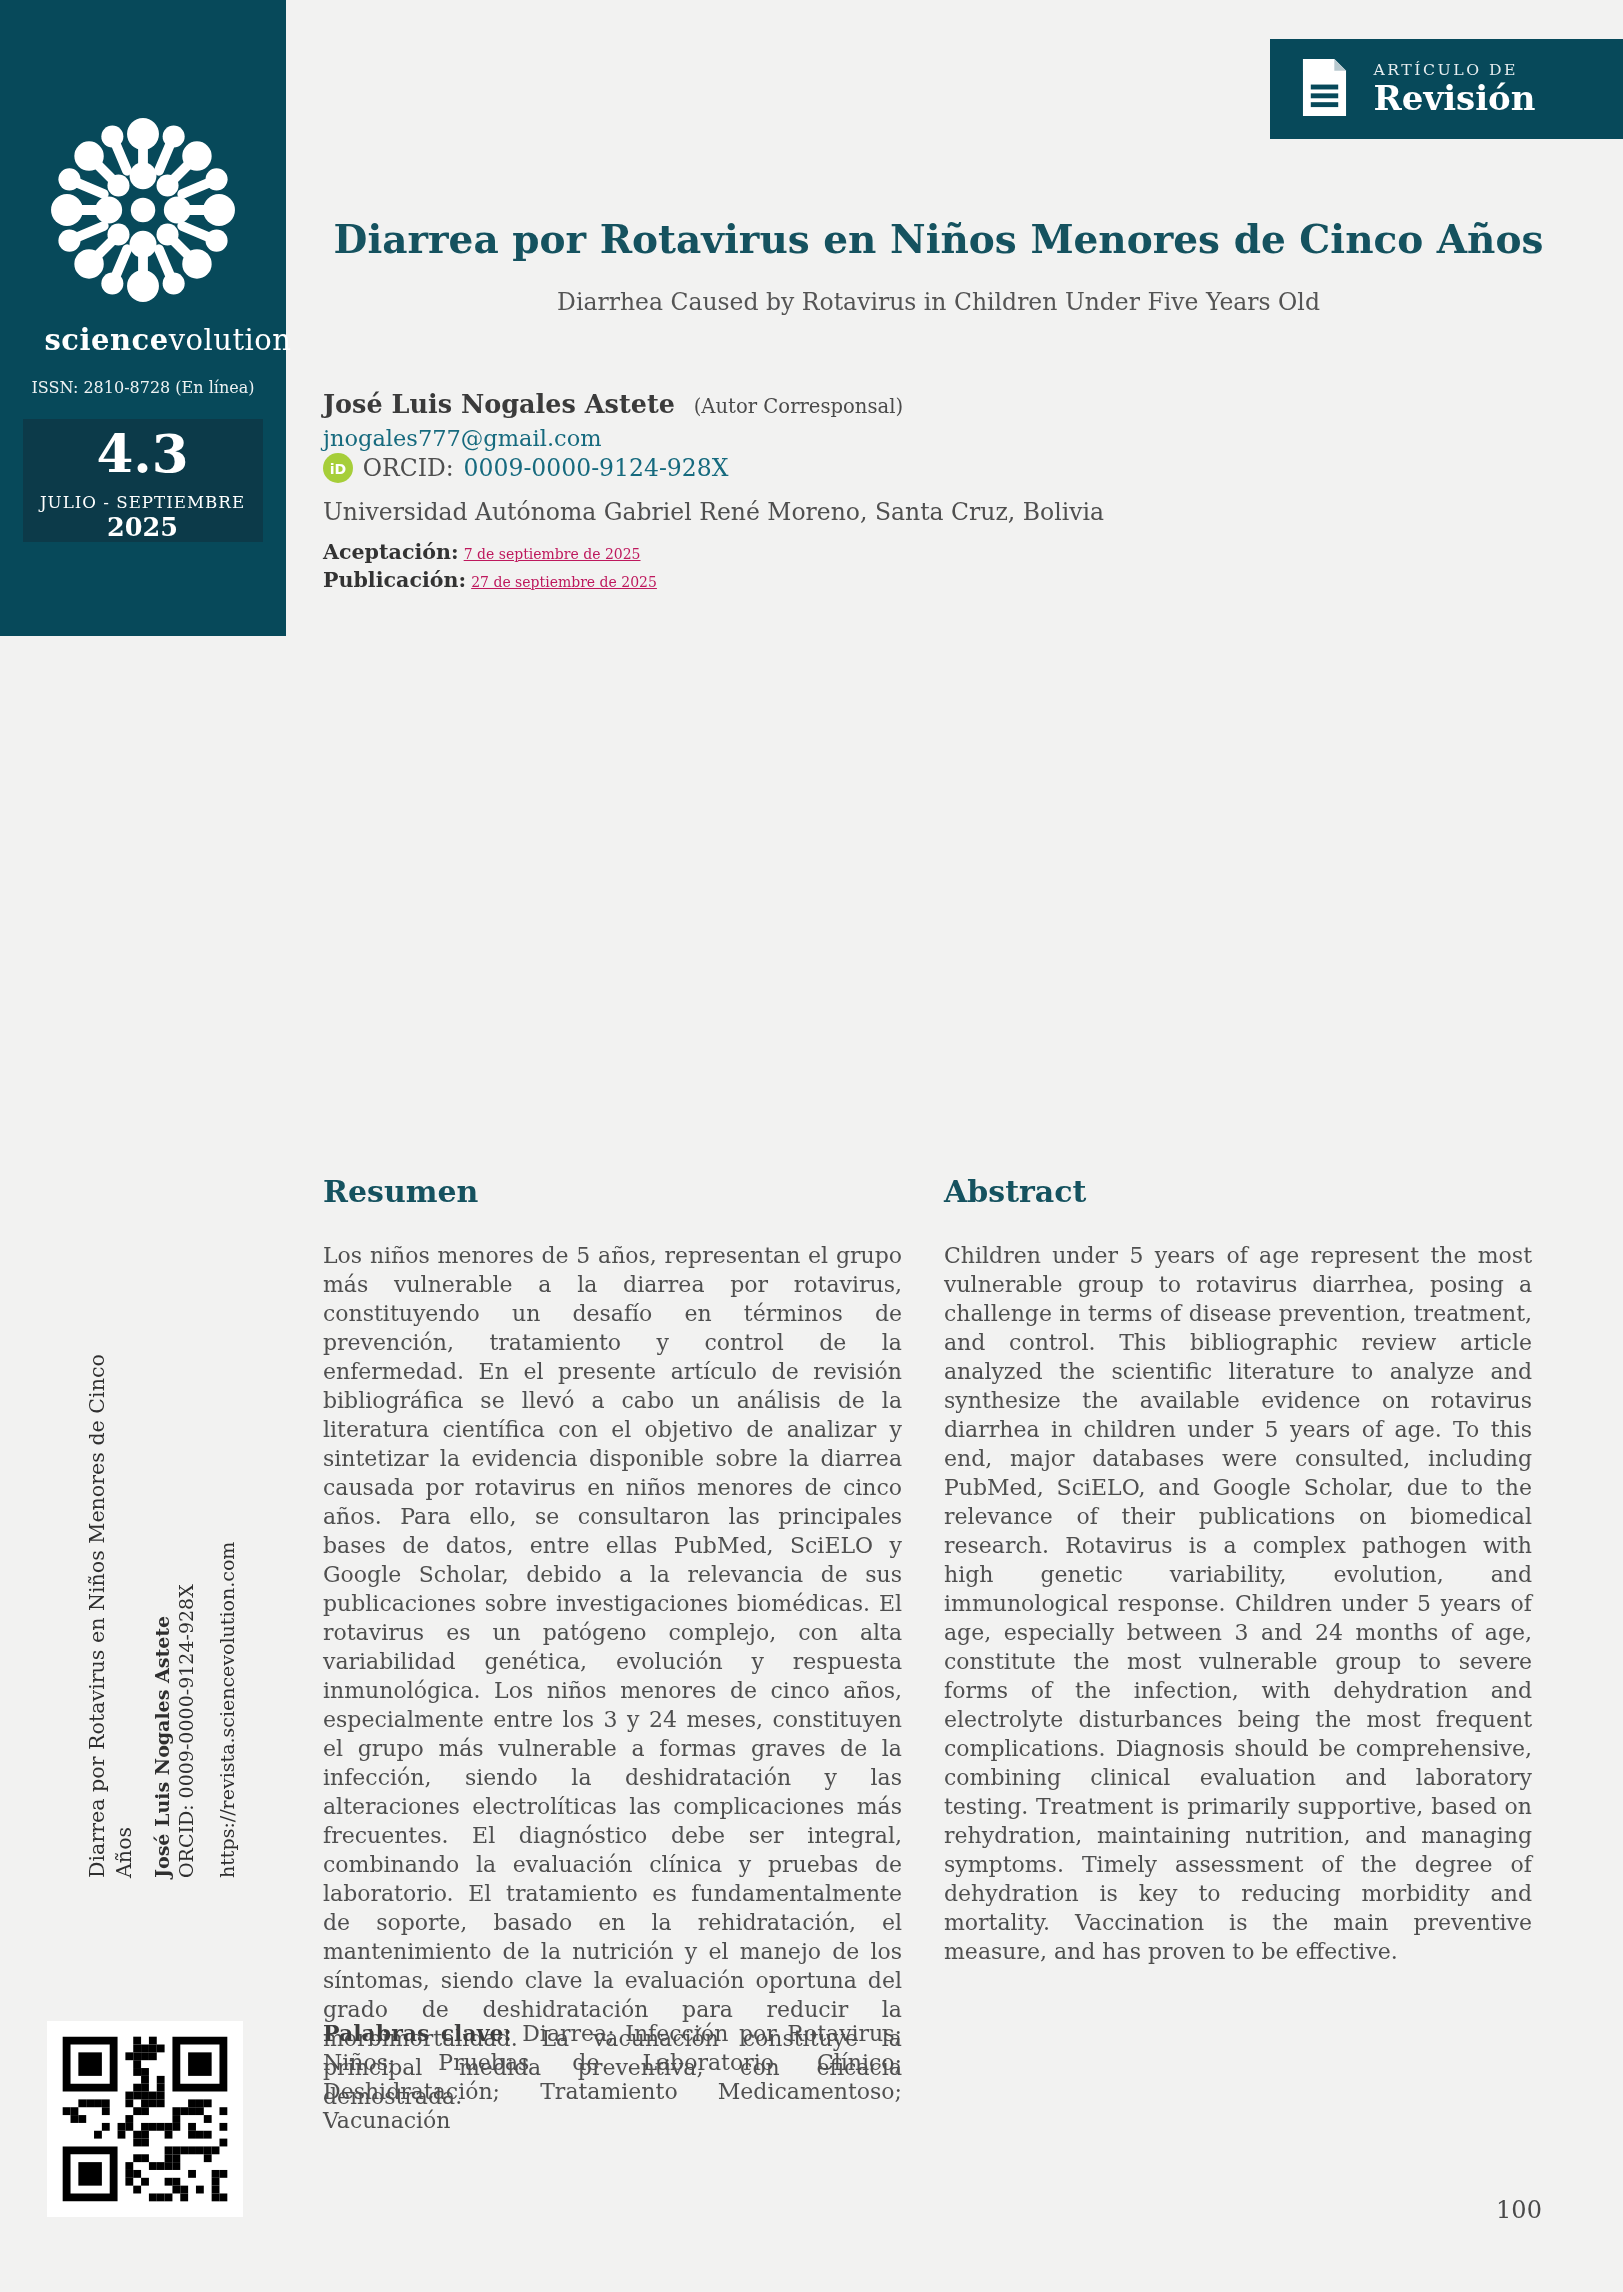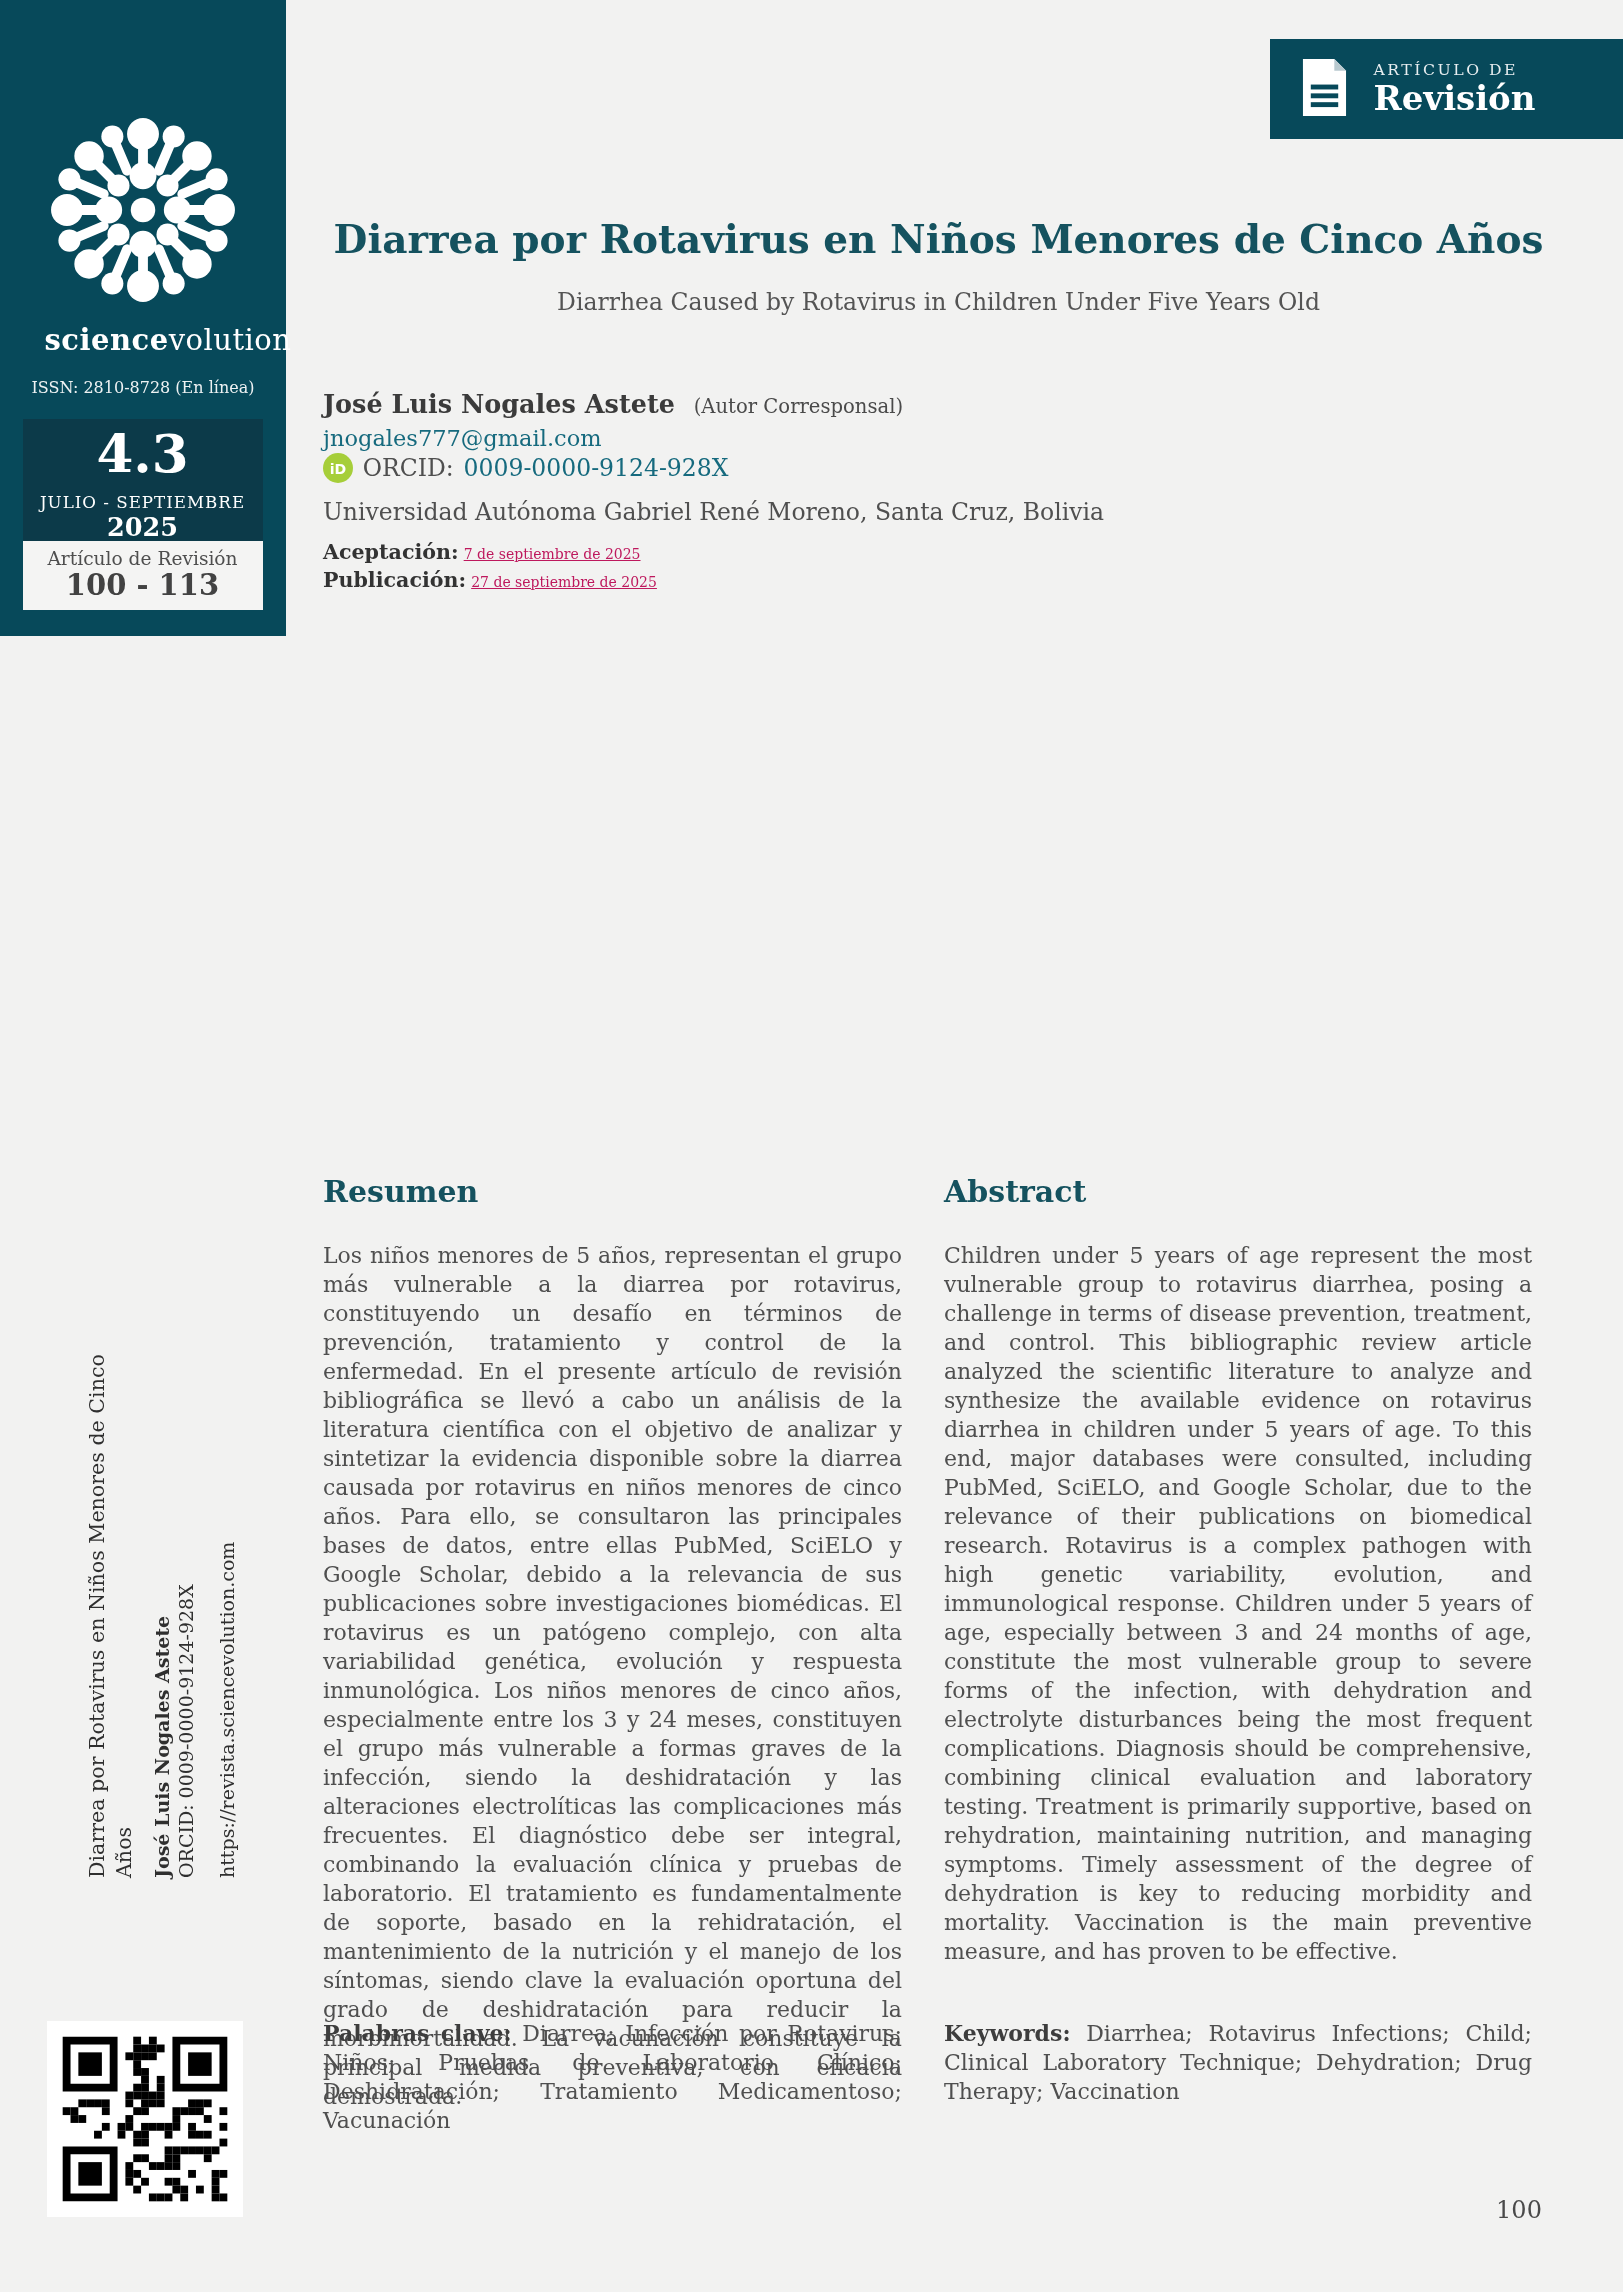--- a/index.html
+++ b/index.html
@@ -122,24 +122,20 @@
         </g>
       </svg>
     </div>
     <div class="brand"><b>science</b><span>volution</span></div>
     <div class="issn">ISSN: 2810-8728 (En línea)</div>
     <div class="vol-box">
       <div class="vol-num">4.3</div>
       <div class="vol-period">JULIO - SEPTIEMBRE</div>
       <div class="vol-year">2025</div>
     </div>
-    <div class="type-box">
-      <div class="type-label">Artículo de Revisión</div>
-      <div class="type-pages">100 - 113</div>
-    </div>
   </div>
 
   <div class="badge">
     <div class="badge-icon">
       <svg width="47" height="61" viewBox="0 0 48 62">
         <path d="M2 2 h32 l12 12 v46 h-44 z" fill="#fff"></path>
         <path d="M34 2 l12 12 h-12 z" fill="#b8c9cf"></path>
         <rect x="10" y="28" width="28" height="5" fill="#07495a"></rect>
         <rect x="10" y="37" width="28" height="5" fill="#07495a"></rect>
         <rect x="10" y="46" width="28" height="5" fill="#07495a"></rect>
@@ -183,24 +179,20 @@
 
   <h2 class="col-heading left-col">Resumen</h2>
   <div class="col-body left-col">Los niños menores de 5 años, representan el grupo más vulnerable a la diarrea por rotavirus, constituyendo un desafío en términos de prevención, tratamiento y control de la enfermedad. En el presente artículo de revisión bibliográfica se llevó a cabo un análisis de la literatura científica con el objetivo de analizar y sintetizar la evidencia disponible sobre la diarrea causada por rotavirus en niños menores de cinco años. Para ello, se consultaron las principales bases de datos, entre ellas PubMed, SciELO y Google Scholar, debido a la relevancia de sus publicaciones sobre investigaciones biomédicas. El rotavirus es un patógeno complejo, con alta variabilidad genética, evolución y respuesta inmunológica. Los niños menores de cinco años, especialmente entre los 3 y 24 meses, constituyen el grupo más vulnerable a formas graves de la infección, siendo la deshidratación y las alteraciones electrolíticas las complicaciones más frecuentes. El diagnóstico debe ser integral, combinando la evaluación clínica y pruebas de laboratorio. El tratamiento es fundamentalmente de soporte, basado en la rehidratación, el mantenimiento de la nutrición y el manejo de los síntomas, siendo clave la evaluación oportuna del grado de deshidratación para reducir la morbimortalidad. La vacunación constituye la principal medida preventiva, con eficacia demostrada.</div>
   <div class="col-kw left-col">
     <b>Palabras clave:</b>
     <span>Diarrea; Infección por Rotavirus; Niños; Pruebas de Laboratorio Clínico; Deshidratación; Tratamiento Medicamentoso; Vacunación</span>
   </div>
 
   <h2 class="col-heading right-col">Abstract</h2>
   <div class="col-body right-col">Children under 5 years of age represent the most vulnerable group to rotavirus diarrhea, posing a challenge in terms of disease prevention, treatment, and control. This bibliographic review article analyzed the scientific literature to analyze and synthesize the available evidence on rotavirus diarrhea in children under 5 years of age. To this end, major databases were consulted, including PubMed, SciELO, and Google Scholar, due to the relevance of their publications on biomedical research. Rotavirus is a complex pathogen with high genetic variability, evolution, and immunological response. Children under 5 years of age, especially between 3 and 24 months of age, constitute the most vulnerable group to severe forms of the infection, with dehydration and electrolyte disturbances being the most frequent complications. Diagnosis should be comprehensive, combining clinical evaluation and laboratory testing. Treatment is primarily supportive, based on rehydration, maintaining nutrition, and managing symptoms. Timely assessment of the degree of dehydration is key to reducing morbidity and mortality. Vaccination is the main preventive measure, and has proven to be effective.</div>
-  <div class="col-kw right-col">
-    <b>Keywords:</b>
-    <span>Diarrhea; Rotavirus Infections; Child; Clinical Laboratory Technique; Dehydration; Drug Therapy; Vaccination</span>
-  </div>
 
   <div class="margin-strip">
     <div class="ms-title">Diarrea por Rotavirus en Niños Menores de Cinco Años</div>
     <div class="ms-author">José Luis Nogales Astete</div>
     <div class="ms-orcid">ORCID: 0009-0000-9124-928X</div>
     <div class="ms-url">https://revista.sciencevolution.com</div>
   </div>
 
   <div class="qr">
     <svg id="qr-svg" width="196" height="196" viewBox="0 0 200 200">

